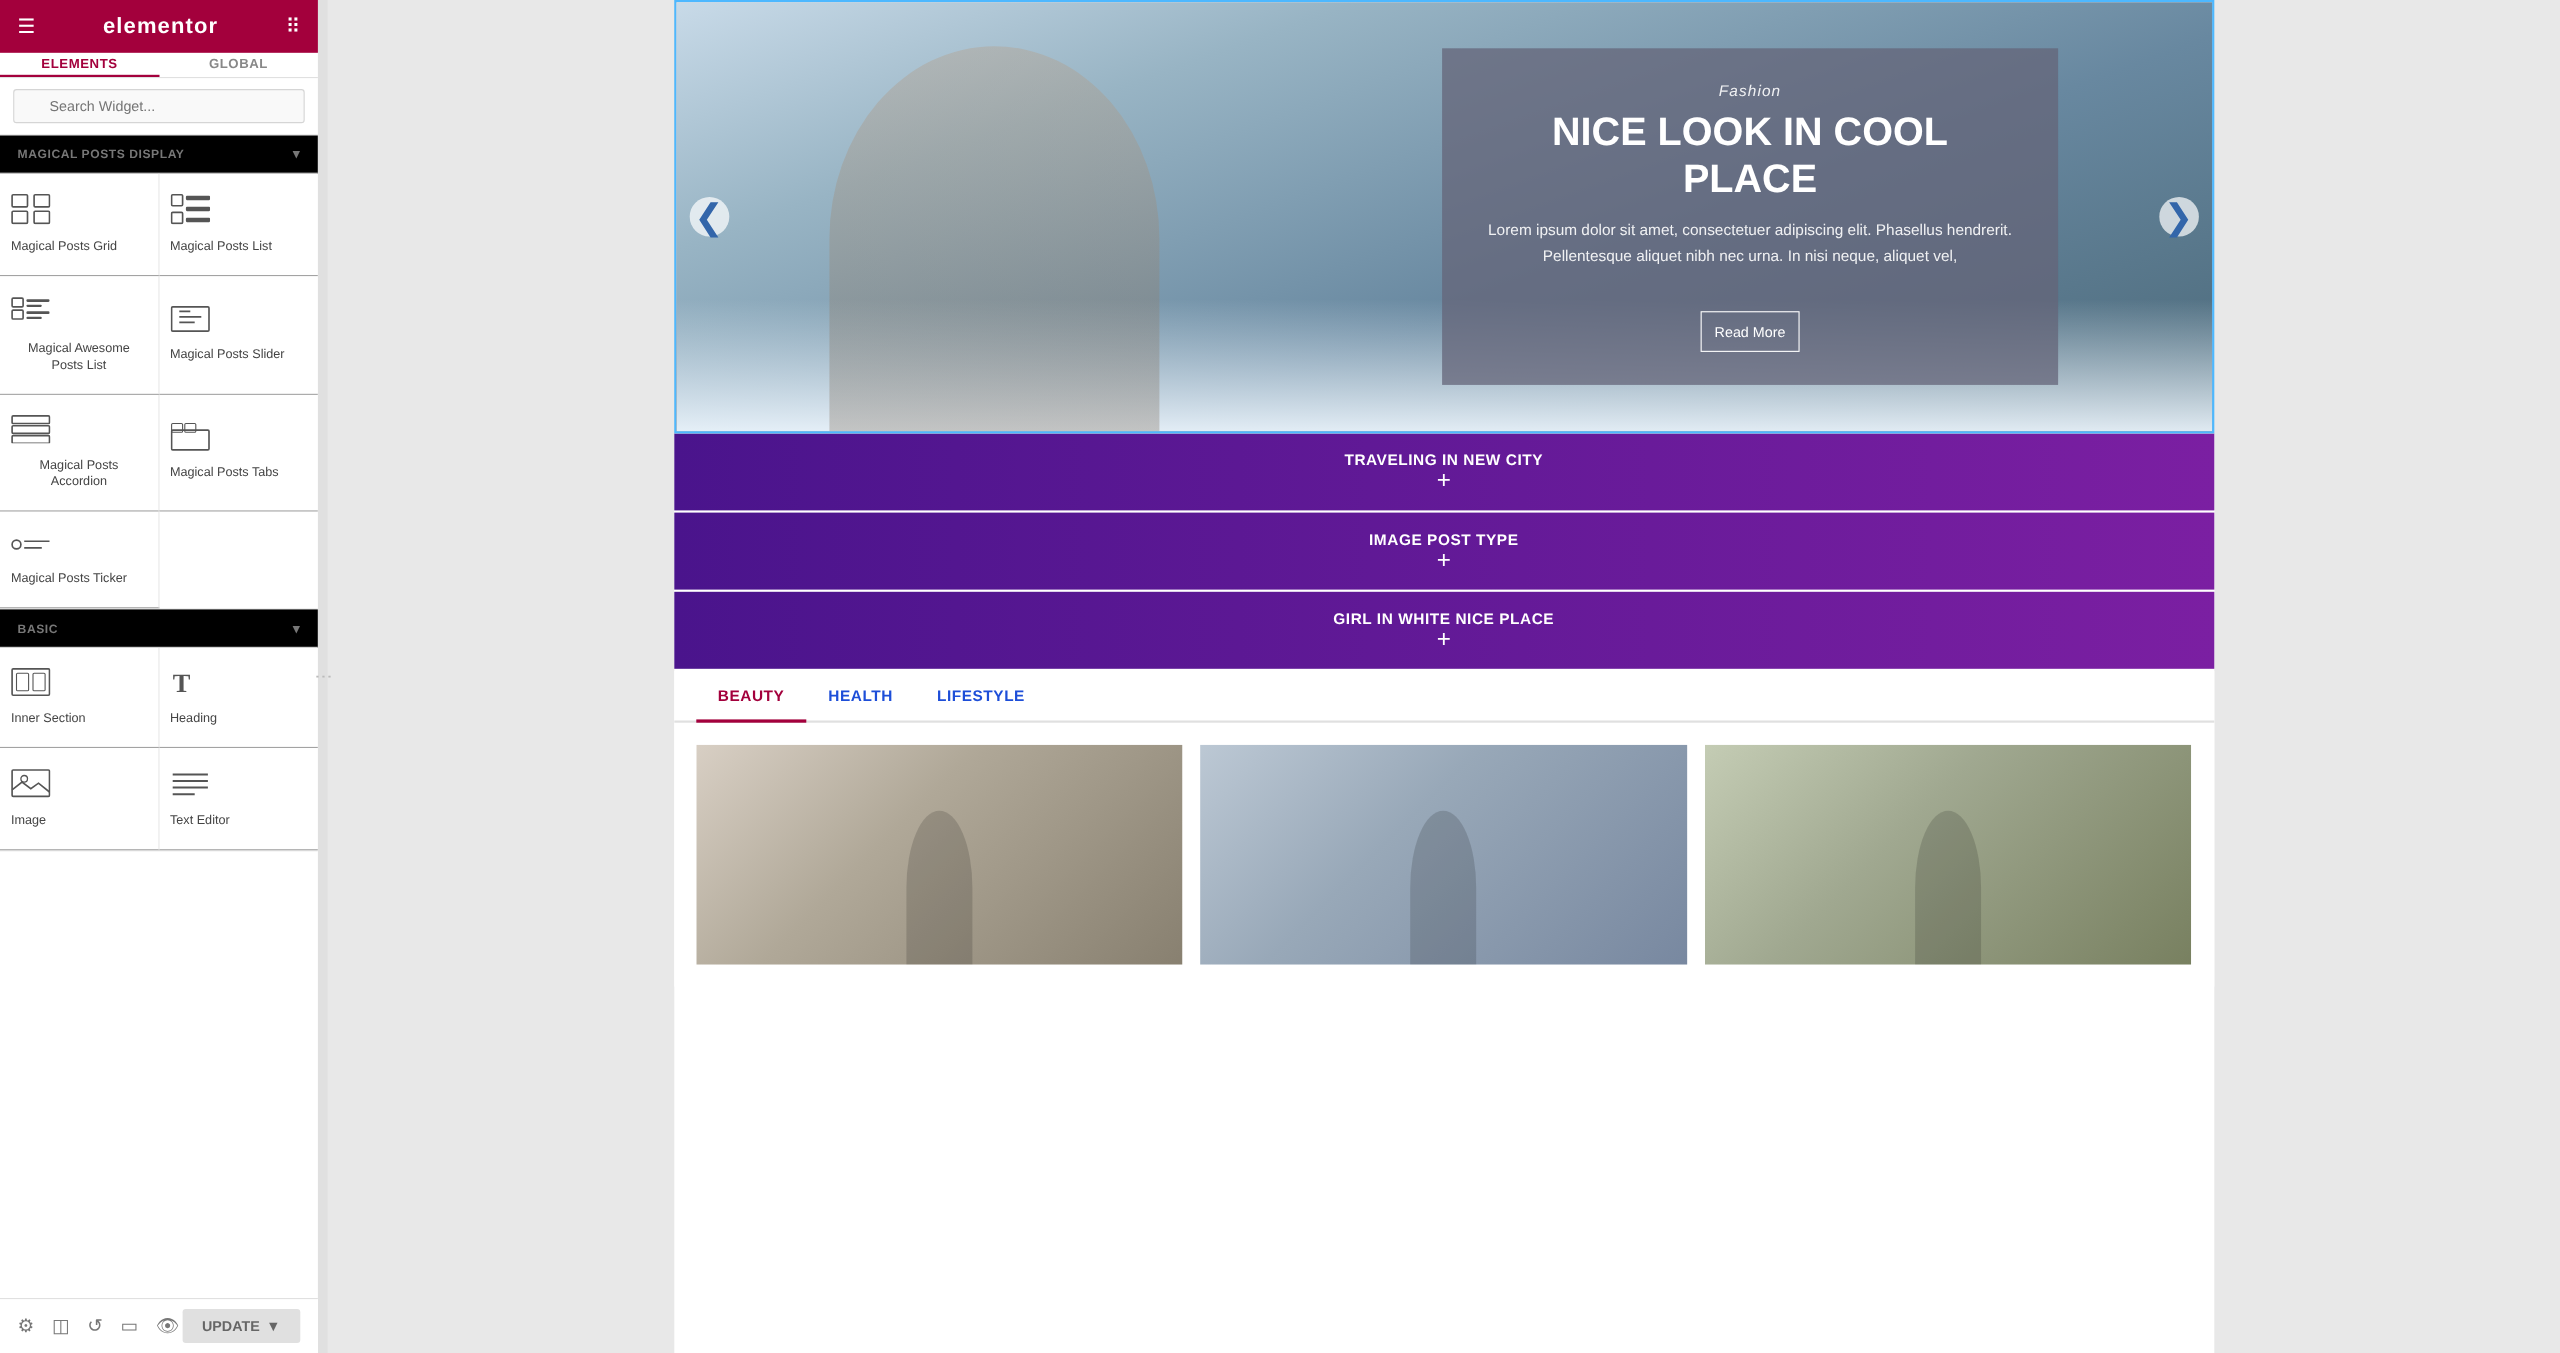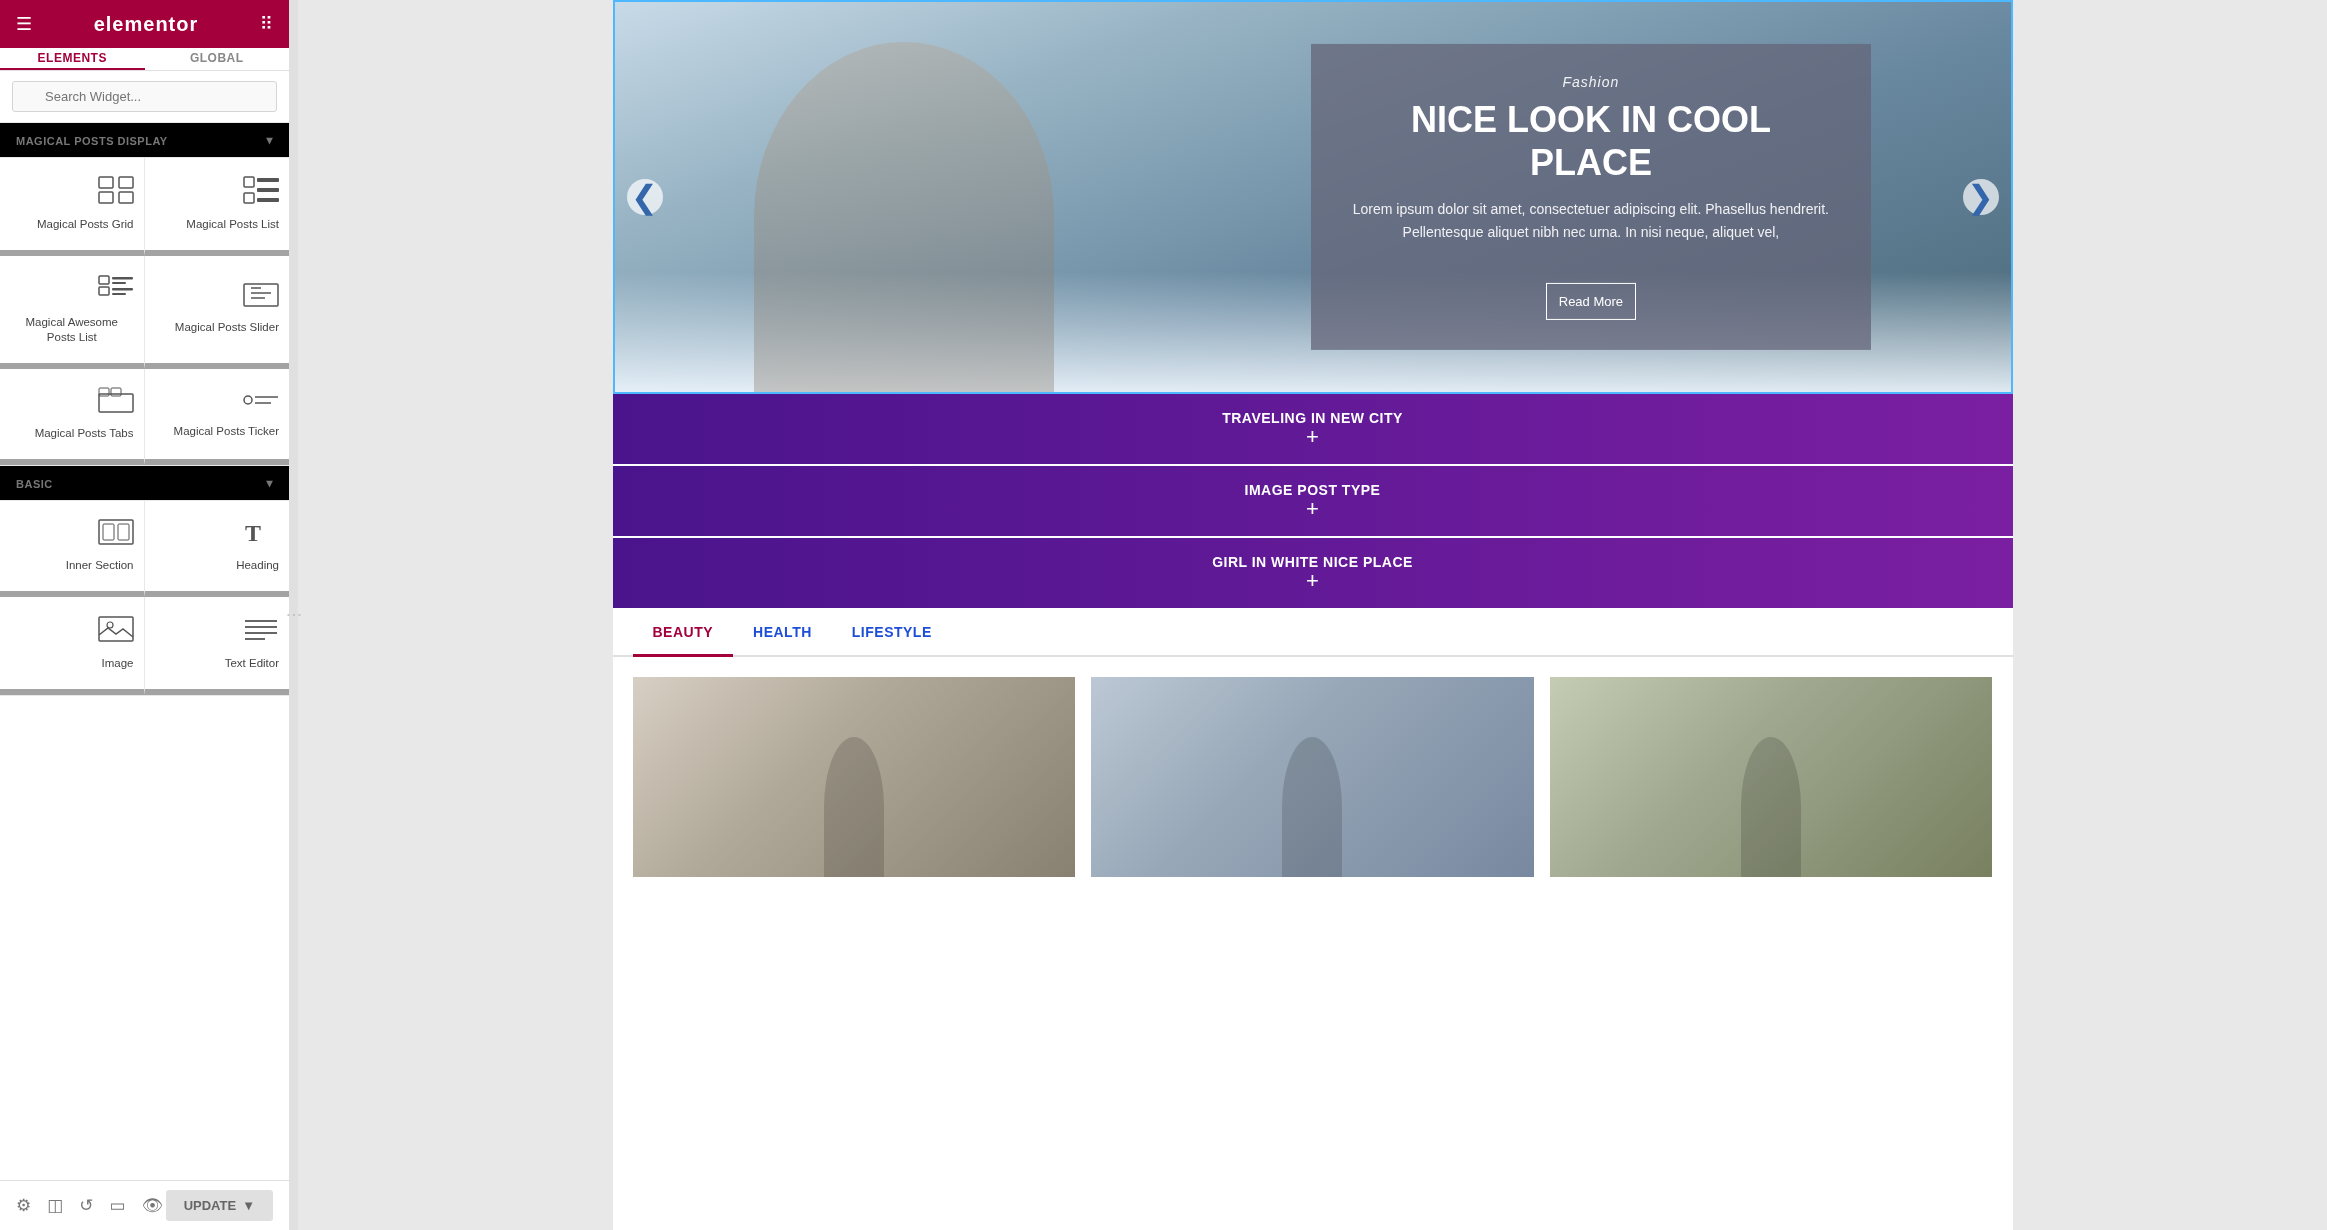--- a/index.html
+++ b/index.html
@@ -120,26 +120,26 @@
     .widgets-grid {
       display: grid;
       grid-template-columns: 1fr 1fr;
       gap: 0;
       border-bottom: 1px solid #e8e8e8;
     }
 
     .widget-item {
       display: flex;
       flex-direction: column;
-      align-items: flex-end;
+      align-items: flex-start;
       justify-content: center;
       padding: 18px 10px;
       cursor: pointer;
       border-right: 1px solid #e8e8e8;
-      border-bottom: 6px solid #a3a3a3;
+      border-bottom: 1px solid #a3a3a3;
       text-align: center;
       transition: background 0.15s;
     }
 
     .widget-item:nth-child(even) {
       border-right: none;
     }
 
     .widget-icon {
       font-size: 28px;
@@ -504,20 +504,30 @@
           <svg width="36" height="24" viewBox="0 0 36 24" fill="none">
             <rect x="1" y="1" width="34" height="22" rx="1" stroke="#555" stroke-width="1.5" fill="none"></rect>
             <line x1="8" y1="10" x2="28" y2="10" stroke="#555" stroke-width="1.5"></line>
             <line x1="8" y1="15" x2="22" y2="15" stroke="#555" stroke-width="1.5"></line>
             <line x1="8" y1="5" x2="18" y2="5" stroke="#555" stroke-width="1.5"></line>
           </svg>
         </div>
         <span class="widget-label">Magical Posts Slider</span>
       </div>
 
+      <div class="widget-item">
+        <div class="widget-icon">
+          <svg width="36" height="26" viewBox="0 0 36 26" fill="none">
+            <rect x="1" y="1" width="34" height="7" rx="1" stroke="#555" stroke-width="1.5" fill="none"></rect>
+            <rect x="1" y="10" width="34" height="7" rx="1" stroke="#555" stroke-width="1.5" fill="none"></rect>
+            <rect x="1" y="19" width="34" height="7" rx="1" stroke="#555" stroke-width="1.5" fill="none"></rect>
+          </svg>
+        </div>
+        <span class="widget-label">Magical Posts Accordion</span>
+      </div>
 
       <div class="widget-item">
         <div class="widget-icon">
           <svg width="36" height="26" viewBox="0 0 36 26" fill="none">
             <rect x="1" y="7" width="34" height="18" rx="1" stroke="#555" stroke-width="1.5" fill="none"></rect>
             <rect x="1" y="1" width="10" height="8" rx="1" stroke="#555" stroke-width="1" fill="none"></rect>
             <rect x="13" y="1" width="10" height="8" rx="1" stroke="#555" stroke-width="1" fill="none"></rect>
           </svg>
         </div>
         <span class="widget-label">Magical Posts Tabs</span>

